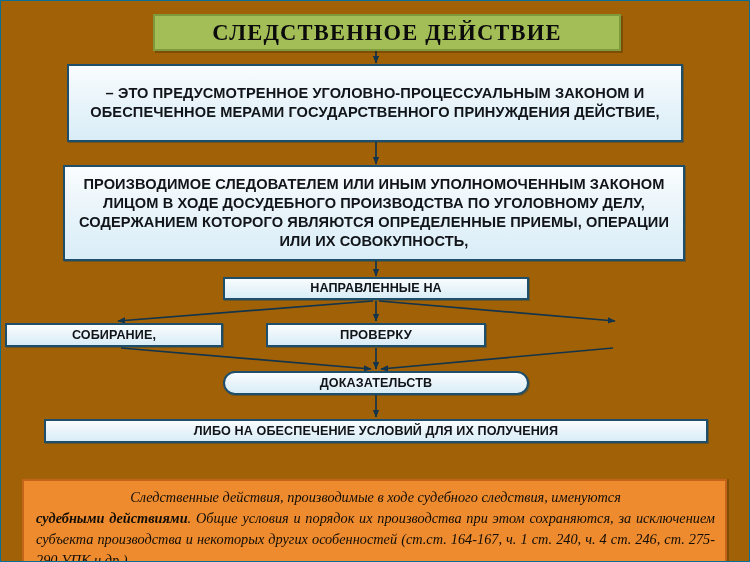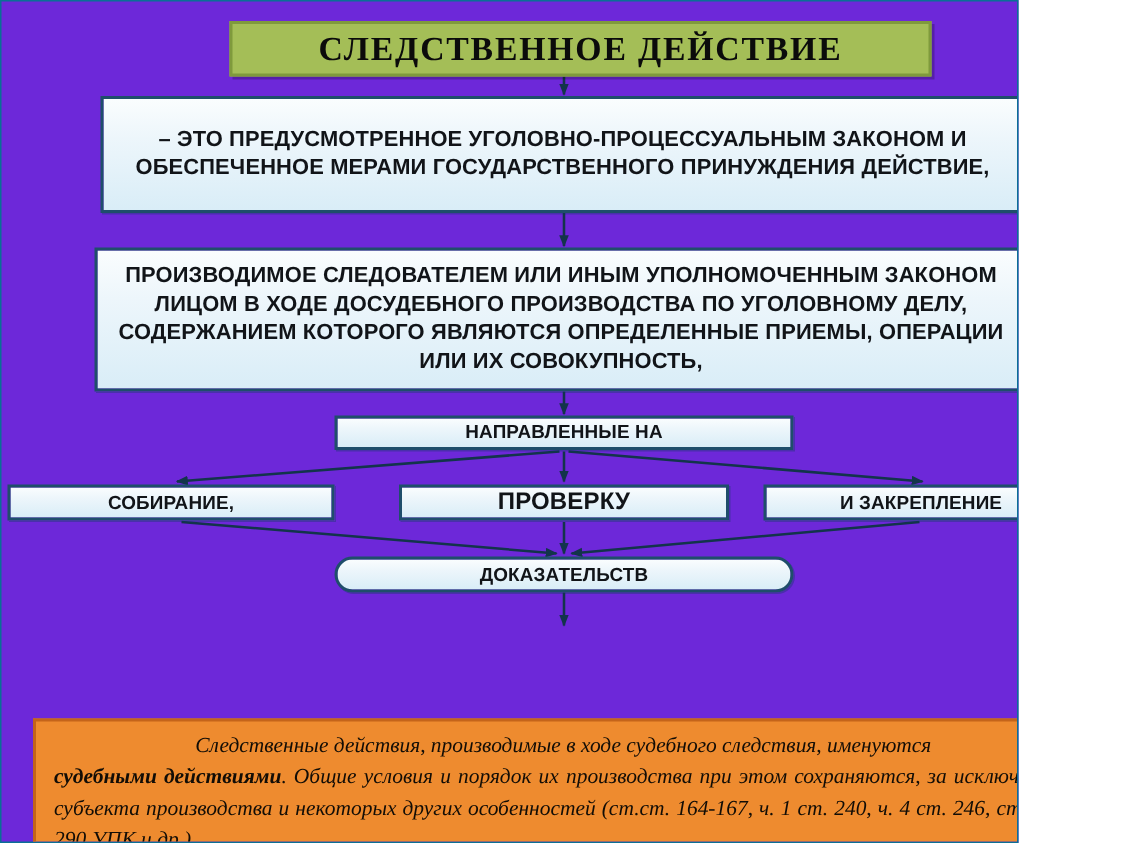--- a/index.html
+++ b/index.html
@@ -2,24 +2,24 @@
 <html><head>
 <meta charset="utf-8">
 <style>
   html, body {
     margin: 0;
     padding: 0;
     background: #ffffff;
   }
   #stage {
     position: relative;
-    width: 679px;
+    width: 750px;
     height: 562px;
     overflow: hidden;
-    background: #6d28d9;
+    background: #a16207;
     box-sizing: border-box;
     border: 1px solid #0a6f96;
     font-family: "Liberation Sans", sans-serif;
   }
   
   #arrows {
     position: absolute;
     left: 0; top: 0;
     width: 750px; height: 562px;
     pointer-events: none;
@@ -60,21 +60,21 @@
     letter-spacing: 1.2px;
     color: #0b0b0b;
     white-space: nowrap;
   }
 
   
   #def-box      { left: 66px;  top: 63px;  width: 616px; height: 78px;  font-size: 14.6px; }
   #produced-box { left: 62px;  top: 164px; width: 622px; height: 96px;  font-size: 14.6px; }
   #aimed-box    { left: 222px; top: 276px; width: 306px; height: 23px;  font-size: 12.6px; }
   #gather-box   { left: 4px;  top: 322px; width: 218px; height: 24px;  font-size: 12.6px; }
-  #check-box    { left: 265px; top: 322px; width: 220px; height: 24px;  font-size: 16px; }
+  #check-box    { left: 265px; top: 322px; width: 220px; height: 24px;  font-size: 13px; }
   #secure-box   { left: 508px; top: 322px; width: 210px; height: 24px;  font-size: 12.6px; }
   #evidence-box { left: 222px; top: 370px; width: 306px; height: 24px;  font-size: 12.6px; border-radius: 12px; }
   #conditions-box { left: 43px; top: 418px; width: 664px; height: 24px; font-size: 12.6px; }
 
   
   #footer-box {
     position: absolute;
     left: 21px; top: 478px;
     width: 705px; height: 84px;
     box-sizing: border-box;
@@ -148,28 +148,28 @@
   </div>
 
   <div class="node" id="gather-box">
     <span class="txt">СОБИРАНИЕ,</span>
   </div>
 
   <div class="node" id="check-box">
     <span class="txt">ПРОВЕРКУ</span>
   </div>
 
-  <div class="node" id="secure-box">
-    <span class="txt">И ЗАКРЕПЛЕНИЕ</span>
-  </div>
 
   <div class="node" id="evidence-box">
     <span class="txt">ДОКАЗАТЕЛЬСТВ</span>
   </div>
 
+  <div class="node" id="conditions-box">
+    <span class="txt">ЛИБО НА ОБЕСПЕЧЕНИЕ УСЛОВИЙ ДЛЯ ИХ ПОЛУЧЕНИЯ</span>
+  </div>
 
   <div id="footer-box">
     <div id="footer-text">
       <span id="footer-line1">Следственные действия, производимые в ходе судебного следствия, именуются</span><b>судебными действиями</b><span>. Общие условия и порядок их производства при этом сохраняются, за исключением субъекта производства и некоторых других особенностей (ст.ст. 164-167, ч. 1 ст. 240, ч. 4 ст. 246, ст. 275-290 УПК и др.).</span>
     </div>
   </div>
 
 </div>
 
 </body></html>

